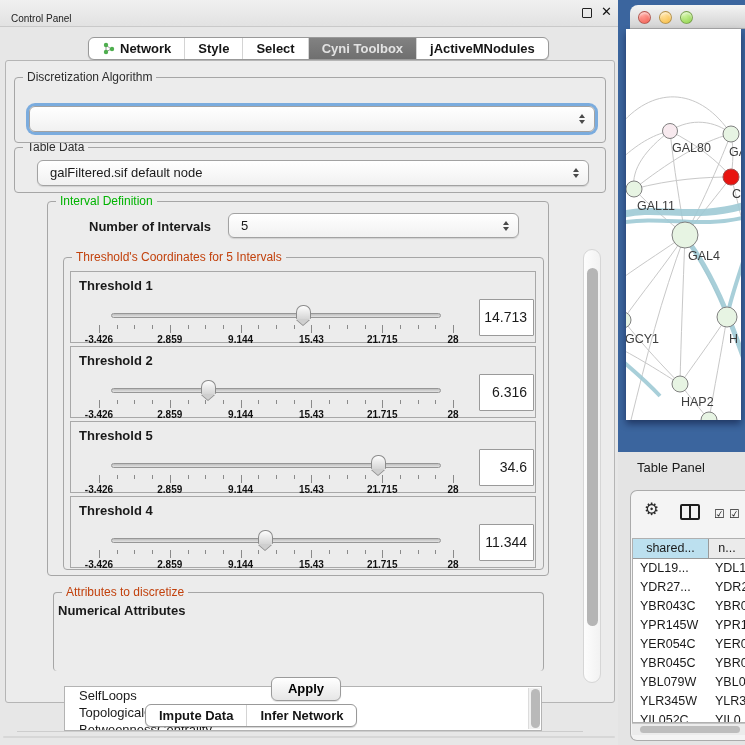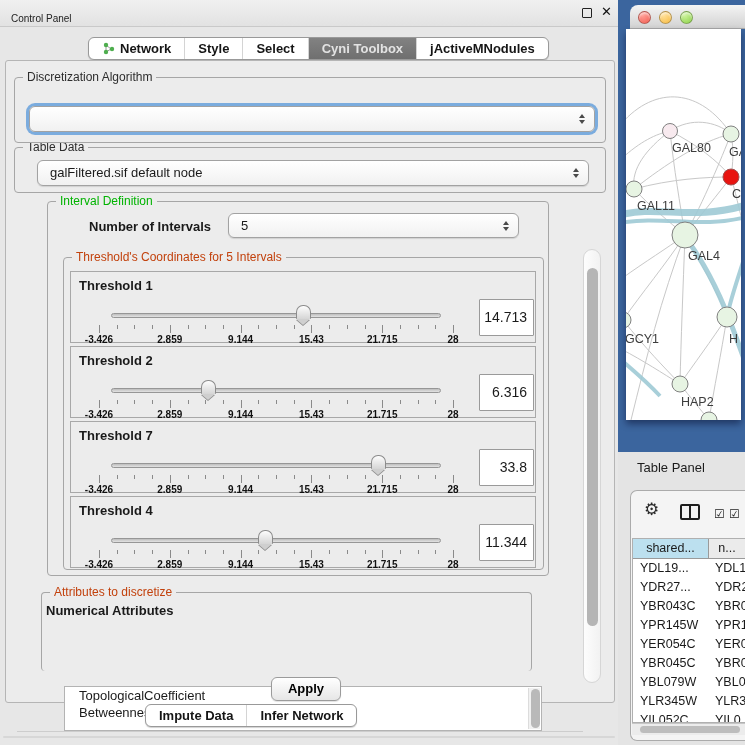--- a/index.html
+++ b/index.html
@@ -247,21 +247,21 @@
                 <span style="left: 40%;">9.144</span>
                 <span style="left: 60%;">15.43</span>
                 <span style="left: 80%;">21.715</span>
                 <span style="left: 100%;">28</span>
               </div>
           </div>
           <div class="valbox">6.316</div>
         </div>
 
         <div class="th-cell" style="top:163px;">
-          <span class="th-label">Threshold 7</span>
+          <span class="th-label">Threshold 5</span>
           <div class="slider">
             <div class="track"></div>
             <div class="thumb" style="left: 78.9983%;"></div>
             <div class="ticks">
                 <i class="major" style="left: 0%;"></i>
                 <i style="left: 5%;"></i>
                 <i style="left: 10%;"></i>
                 <i style="left: 15%;"></i>
                 <i class="major" style="left: 20%;"></i>
                 <i style="left: 25%;"></i>
@@ -283,21 +283,21 @@
               </div>
             <div class="axis">
                 <span style="left: 0%;">-3.426</span>
                 <span style="left: 20%;">2.859</span>
                 <span style="left: 40%;">9.144</span>
                 <span style="left: 60%;">15.43</span>
                 <span style="left: 80%;">21.715</span>
                 <span style="left: 100%;">28</span>
               </div>
           </div>
-          <div class="valbox">33.8</div>
+          <div class="valbox">34.6</div>
         </div>
 
         <div class="th-cell" style="top:238px;">
           <span class="th-label">Threshold 4</span>
           <div class="slider">
             <div class="track"></div>
             <div class="thumb" style="left: 46.9993%;"></div>
             <div class="ticks">
                 <i class="major" style="left: 0%;"></i>
                 <i style="left: 5%;"></i>
@@ -328,26 +328,27 @@
                 <span style="left: 60%;">15.43</span>
                 <span style="left: 80%;">21.715</span>
                 <span style="left: 100%;">28</span>
               </div>
           </div>
           <div class="valbox">11.344</div>
         </div>
       </div>
     </div>
 
-    <div class="group" style="left:35px; top:531px; width:491px; height:79px; border-bottom:none;">
+    <div class="group" style="left:47px; top:531px; width:491px; height:79px; border-bottom:none;">
       <span class="gtitle blue">Attributes to discretize</span>
       <span class="abs" style="left:4px; top:10px; font-size:13px; font-weight:bold;">Numerical Attributes</span>
     </div>
     <div class="abs" id="attr-list">
       <div class="items">
+          <div class="attr-item">SelfLoops</div>
           <div class="attr-item">TopologicalCoefficient</div>
           <div class="attr-item">BetweennessCentrality</div>
         </div>
       <div id="attr-sb">
           <div class="t"></div>
         </div>
     </div>
 
     <div class="abs" id="viewport-line"></div>
     <div class="abs" id="vscroll">

